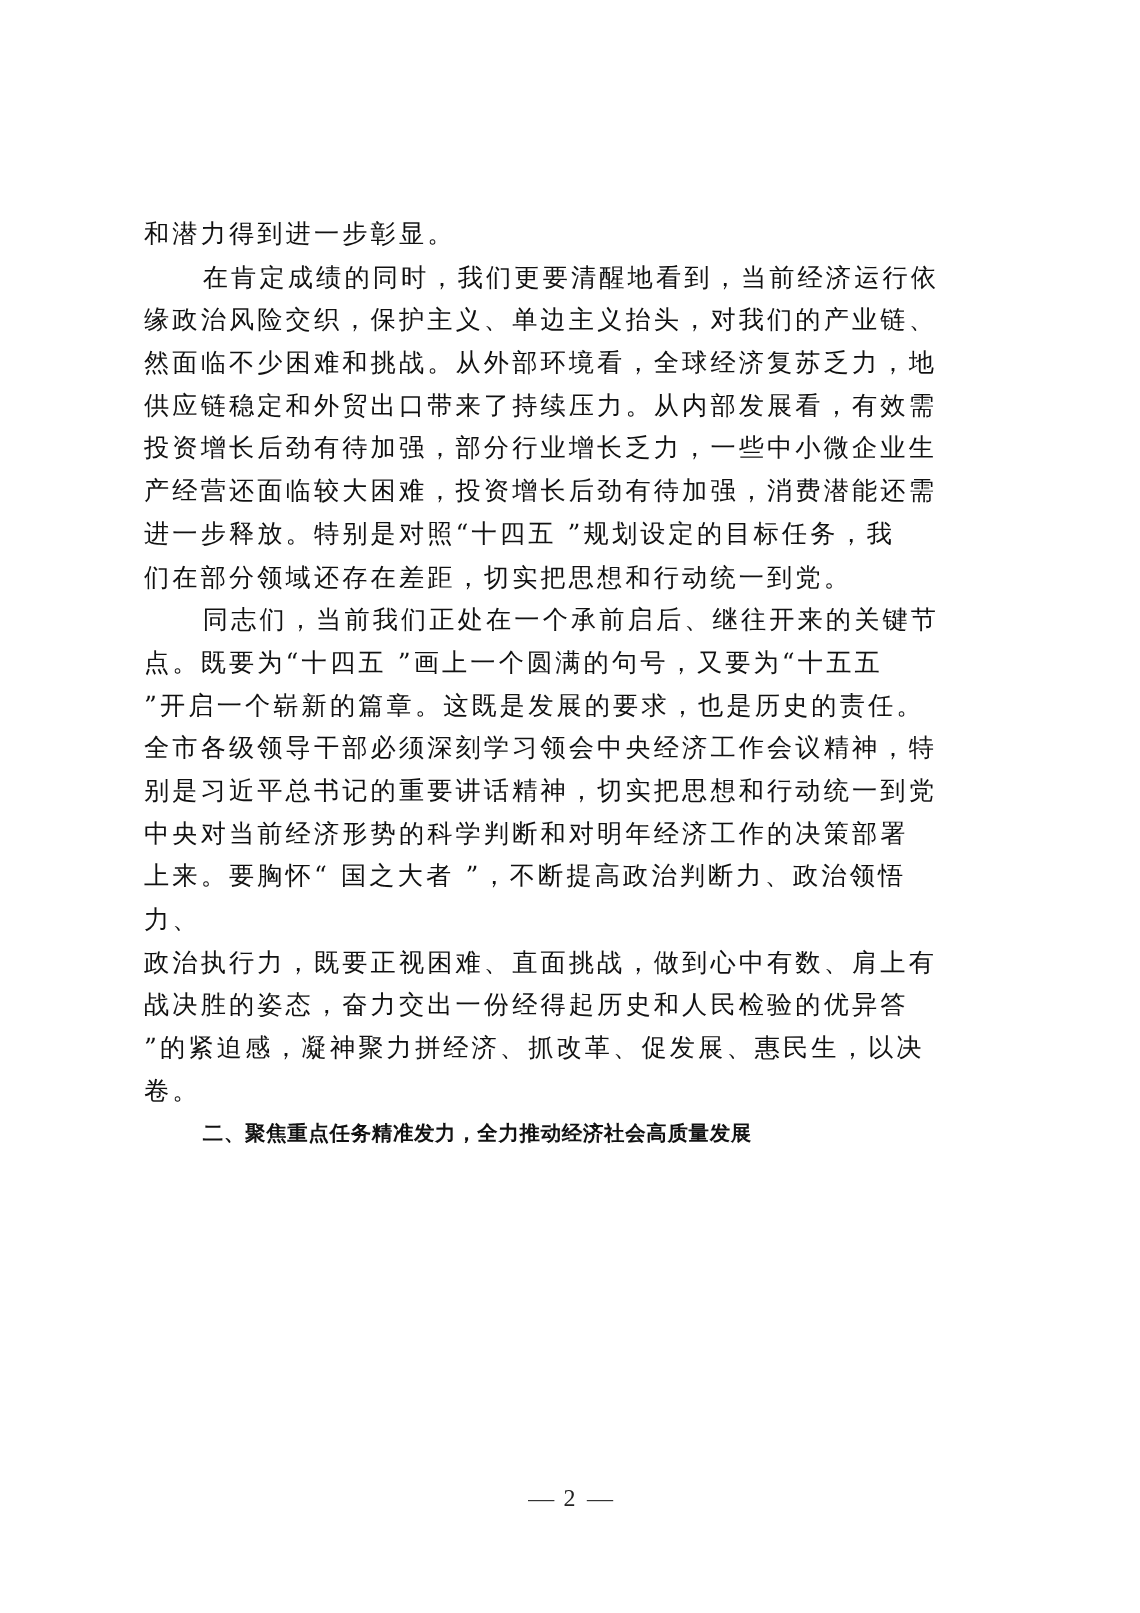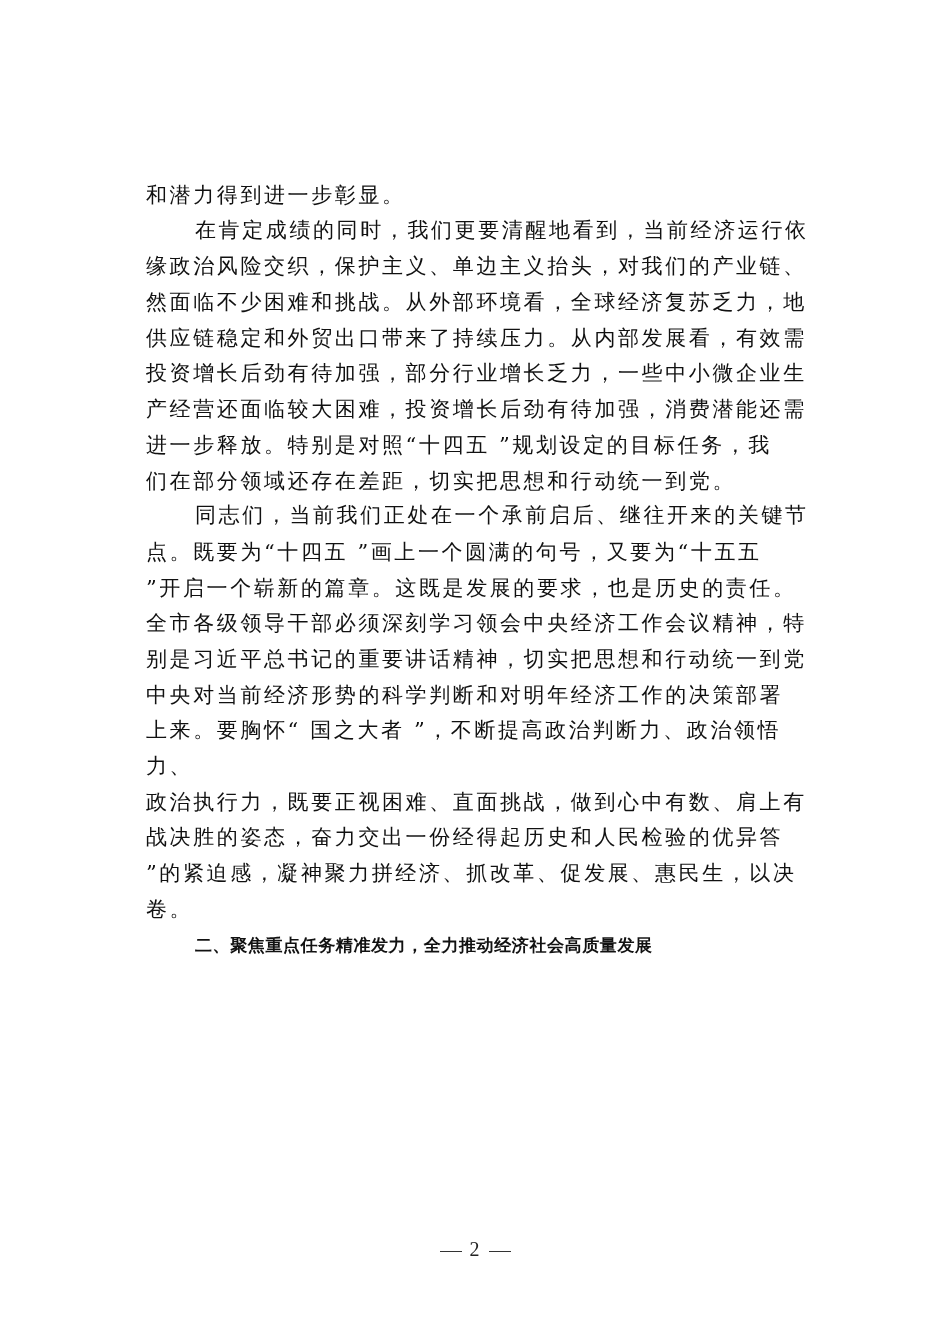--- a/index.html
+++ b/index.html
@@ -17,35 +17,34 @@
     }
     .page {
       position: absolute;
       left: 0;
       top: 0;
       width: 950px;
       height: 1344px;
     }
     .body-text {
       position: absolute;
-      left: 146px;
+      left: 120px;
       top: 178px;
       width: 706px;
     }
     .line {
       display: block;
       height: 35.7px;
       line-height: 35.7px;
       font-size: 21px;
       letter-spacing: 2.6px;
       white-space: nowrap;
     }
     .line.indent {
       padding-left: 49px;
-      font-family: Liberation Mono, monospace;
     }
     .heading-line {
       display: block;
       height: 36px;
       line-height: 36px;
       font-size: 17px;
       font-weight: bold;
       font-family: "DejaVu Sans", "Liberation Sans", sans-serif;
       padding-left: 49px;
       letter-spacing: 0.6px;

